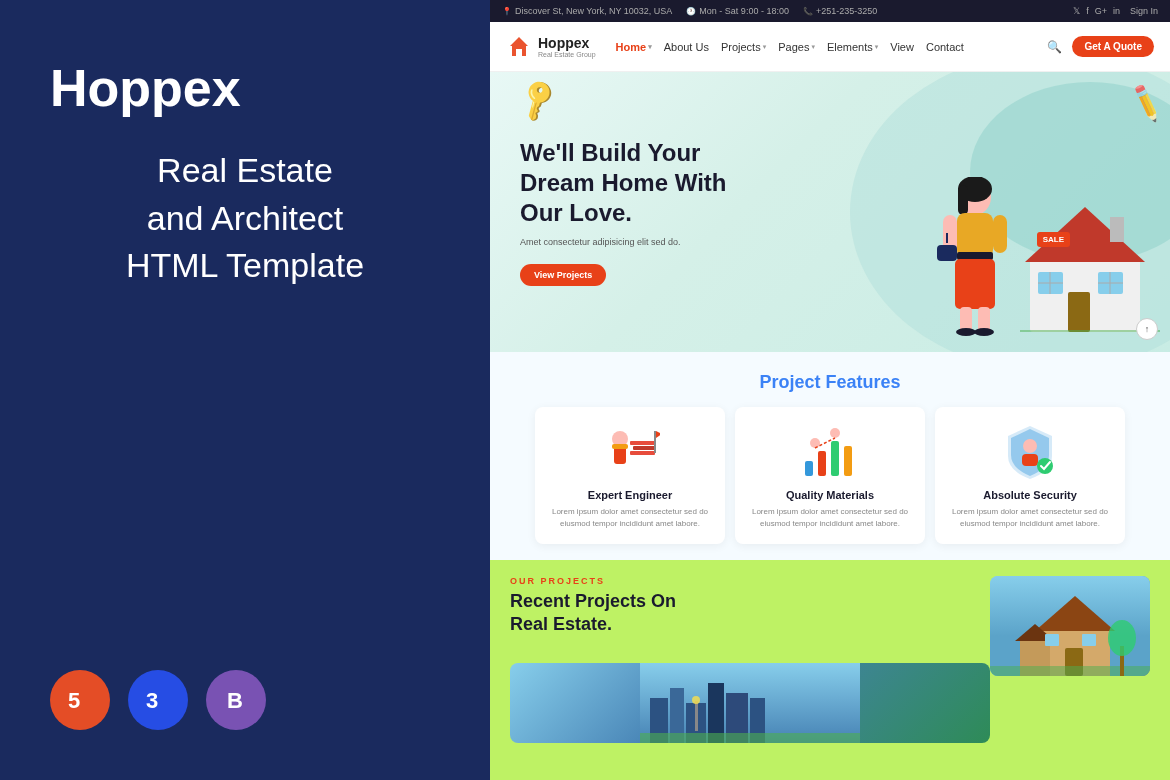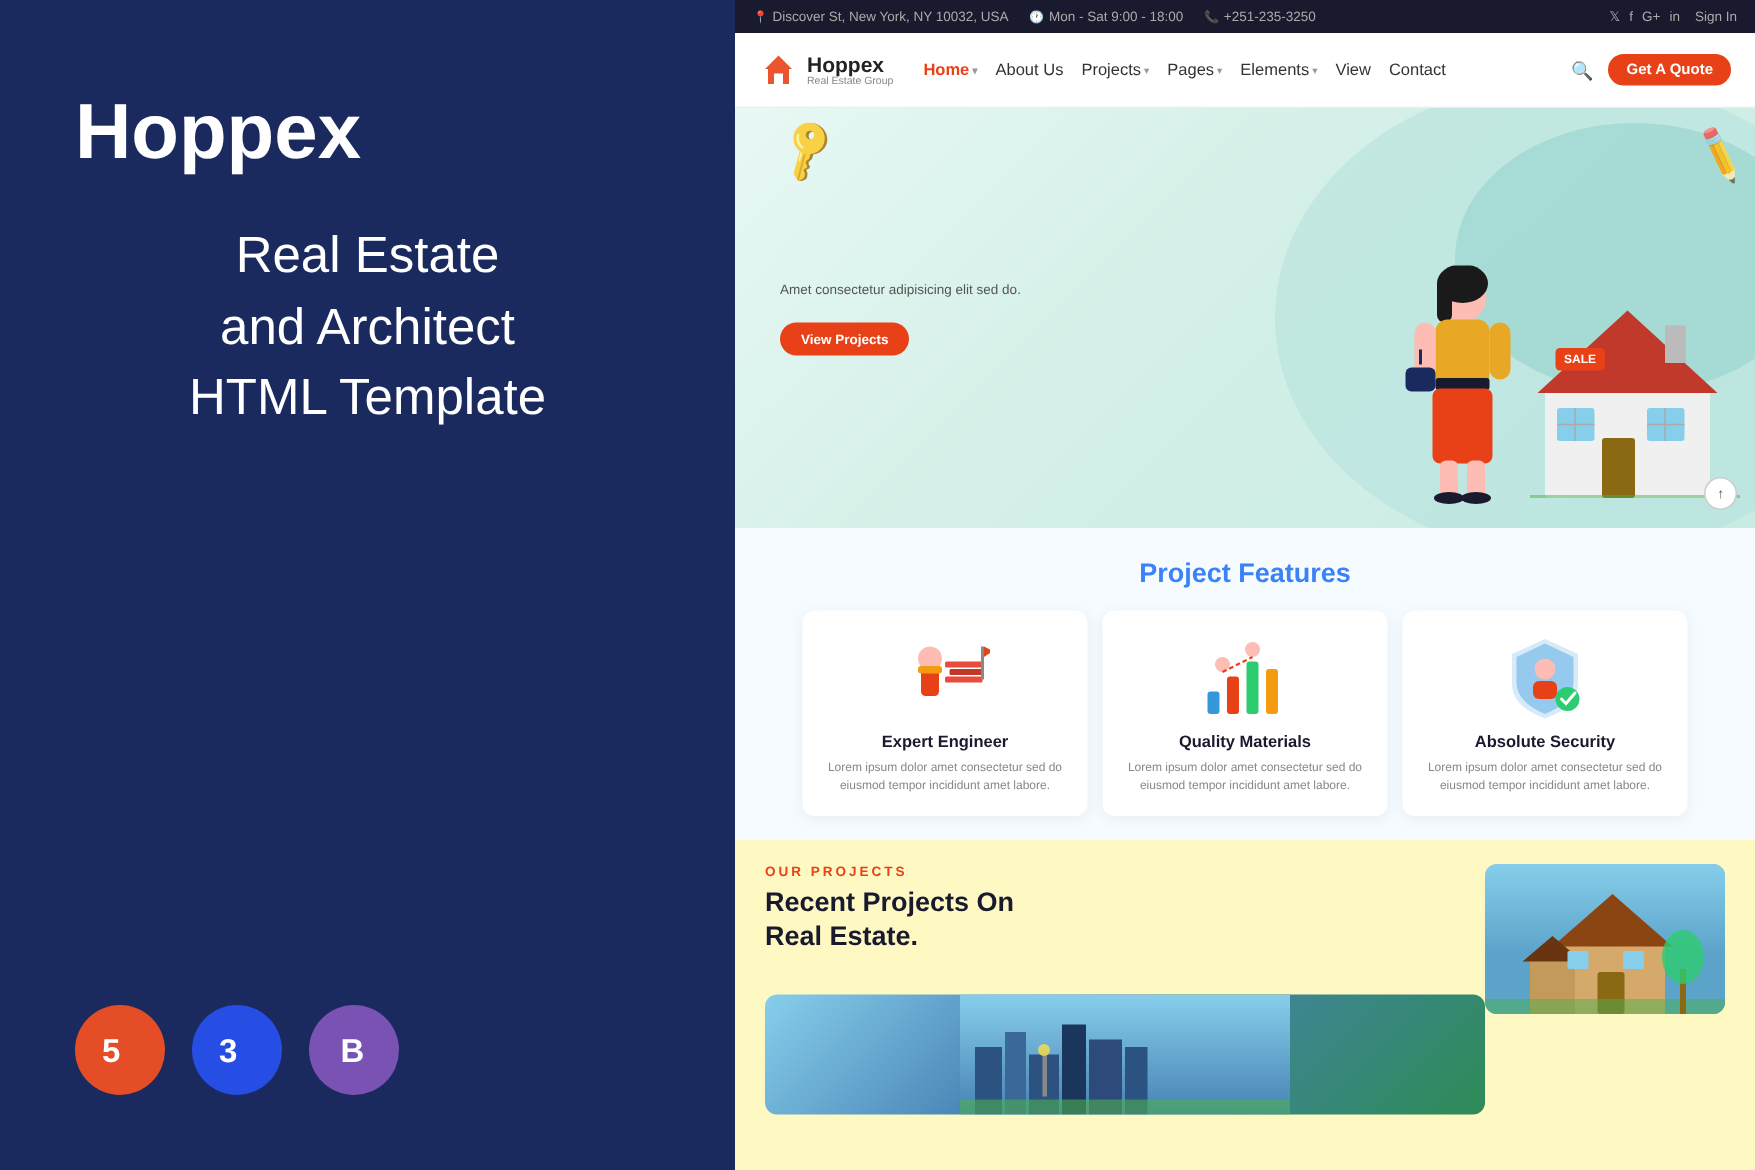--- a/index.html
+++ b/index.html
@@ -157,21 +157,20 @@
       font-weight: 800;
       color: #1a1a2e;
       line-height: 1.25;
       margin-bottom: 8px;
     }
     .hero-subtitle {
       font-size: 9px;
       color: #555;
       margin-bottom: 14px;
       line-height: 1.5;
-      text-align: center;
     }
     .hero-btn {
       background: #e84118;
       color: #fff;
       border: none;
       border-radius: 20px;
       padding: 6px 14px;
       font-size: 9px;
       font-weight: 600;
       cursor: pointer;
@@ -270,21 +269,21 @@
       margin-bottom: 5px;
     }
     .feature-desc {
       font-size: 8px;
       color: #888;
       line-height: 1.5;
     }
 
     
     .projects-section {
-      background: #fef9c3;
+      background: #bef264;
       padding: 16px 20px;
       flex: 1;
       display: flex;
       gap: 0;
     }
     .projects-left {
       flex: 1;
     }
     .projects-section-label {
       font-size: 9px;
@@ -411,20 +410,25 @@
     <div class="navbar-actions">
       <span class="search-icon-btn">🔍</span>
       <button class="quote-btn">Get A Quote</button>
     </div>
   </div>
 
   <div class="hero">
     <div class="keys-hand">🔑</div>
 
     <div class="hero-content">
+      <div class="hero-title">
+        <span>We'll Build Your</span><br>
+        <span>Dream Home With</span><br>
+        <span>Our Love.</span>
+      </div>
       <div class="hero-subtitle">Amet consectetur adipisicing elit sed do.</div>
       <button class="hero-btn">View Projects</button>
     </div>
 
     <div style="position:absolute; right:0; top:0; width:420px; height:280px; z-index:1;">
 
       <svg viewBox="0 0 420 280" width="420" height="280" style="position:absolute;top:0;left:0;">
         <ellipse cx="300" cy="140" rx="200" ry="160" fill="#b2dfdb" opacity="0.5"></ellipse>
         <ellipse cx="340" cy="100" rx="120" ry="90" fill="#80cbc4" opacity="0.4"></ellipse>
       </svg>

